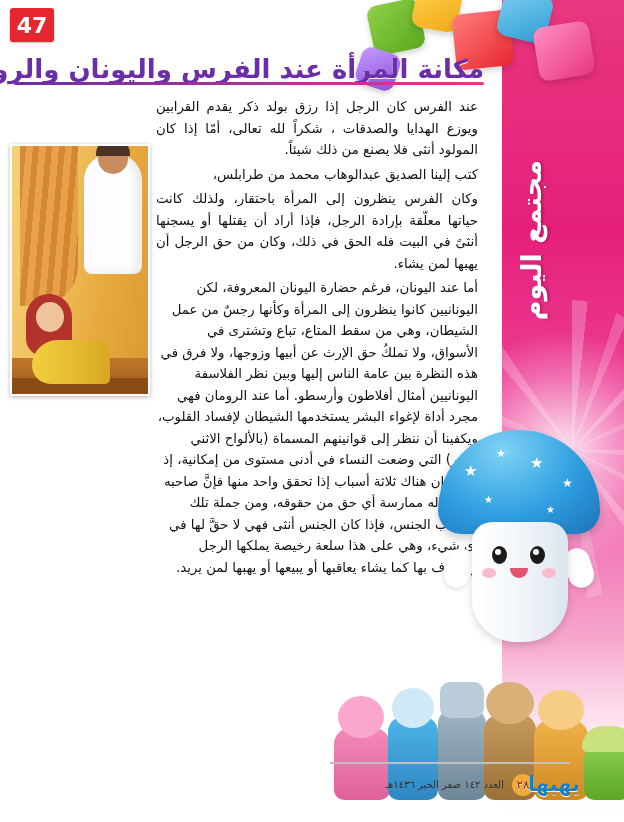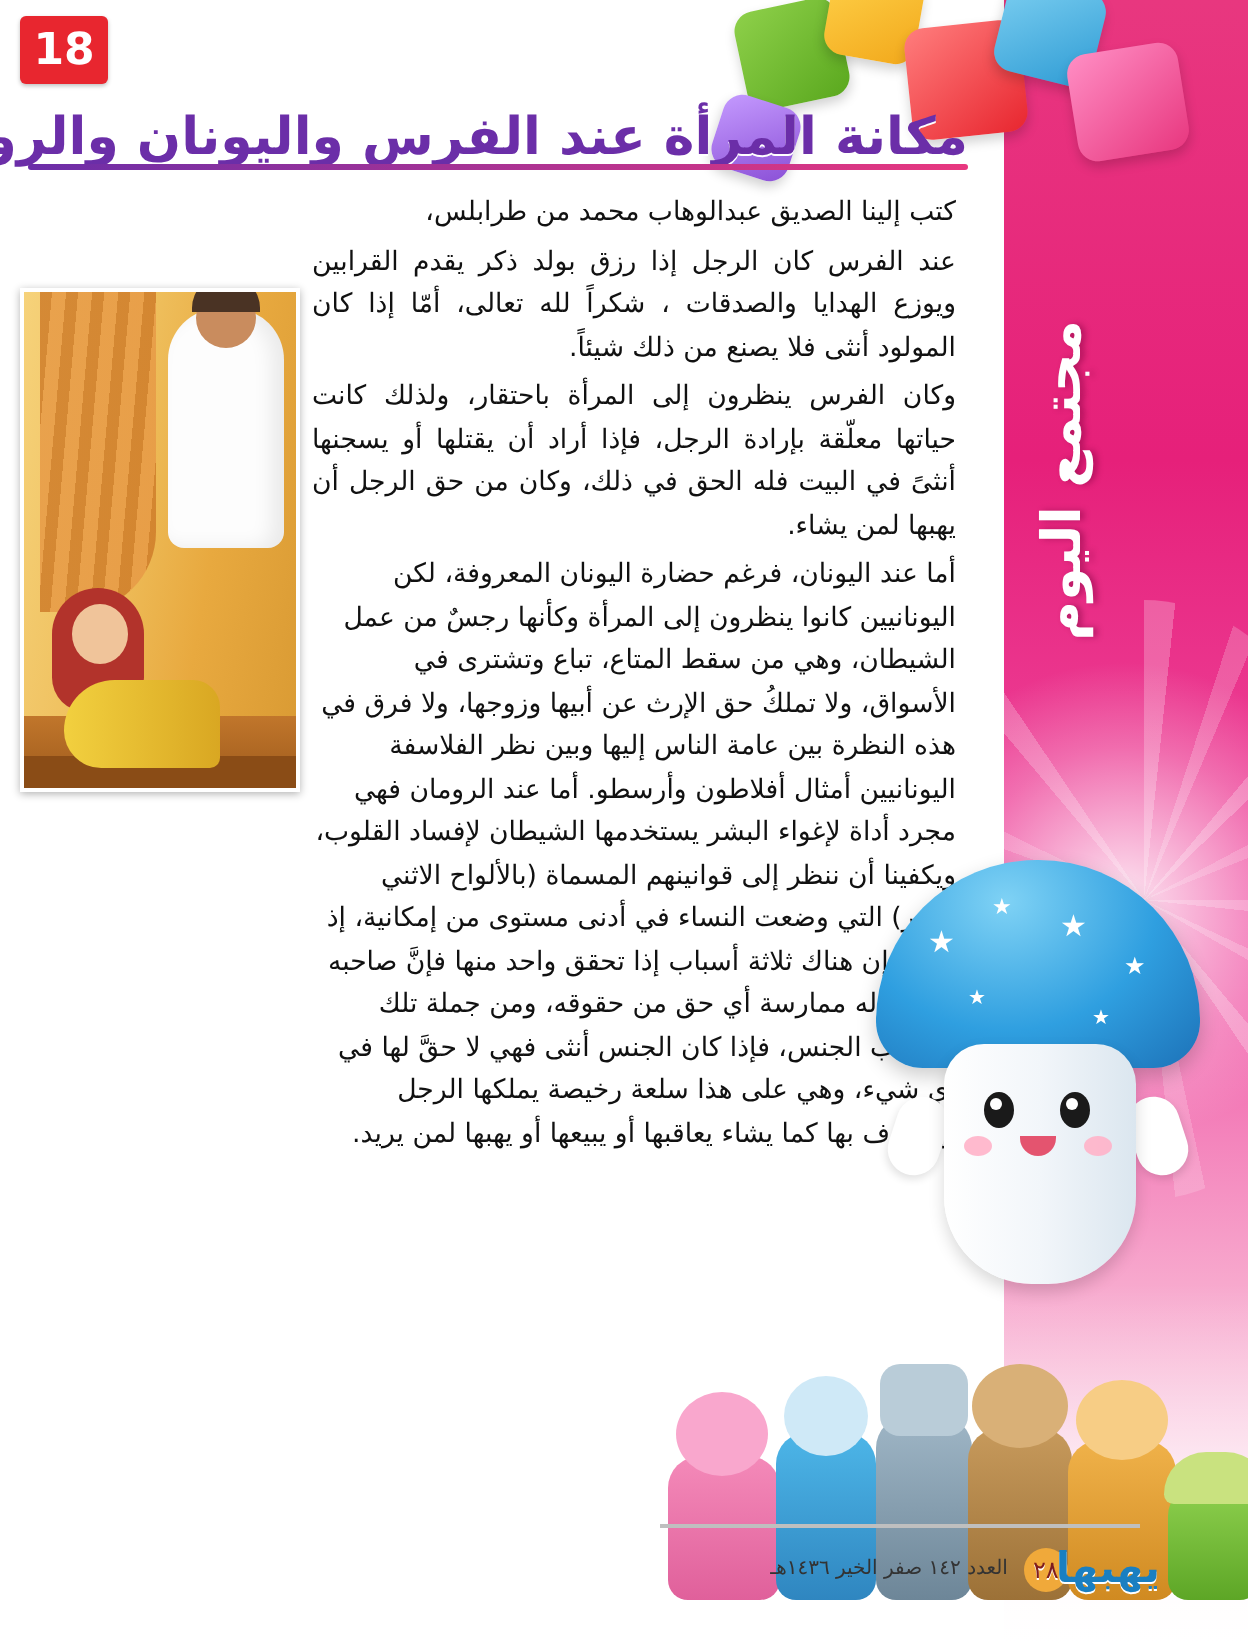--- a/index.html
+++ b/index.html
@@ -214,42 +214,42 @@
 
   <div class="cubes">
     <div class="cube c1"></div>
     <div class="cube c2"></div>
     <div class="cube c3"></div>
     <div class="cube c4"></div>
     <div class="cube c5"></div>
     <div class="cube c6"></div>
   </div>
 
-  <div class="page-number">18</div>
+  <div class="page-number">47</div>
 
   <div class="headline-wrap">
     <div class="headline">مكانة المرأة عند الفرس واليونان والرومان</div>
     <div class="headline-rule"></div>
   </div>
 
   <div class="illus">
     <div class="il-curtain"></div>
     <div class="il-man"></div>
     <div class="il-sofa"></div>
     <div class="il-floor"></div>
     <div class="il-woman">
       <div class="hair"></div>
       <div class="face"></div>
       <div class="dress"></div>
     </div>
   </div>
 
   <div class="body-text">
+    <p>عند الفرس كان الرجل إذا رزق بولد ذكر يقدم القرابين ويوزع الهدايا والصدقات ، شكراً لله تعالى، أمّا إذا كان المولود أنثى فلا يصنع من ذلك شيئاً.</p>
     <p>كتب إلينا الصديق عبدالوهاب محمد من طرابلس،</p>
-    <p>عند الفرس كان الرجل إذا رزق بولد ذكر يقدم القرابين ويوزع الهدايا والصدقات ، شكراً لله تعالى، أمّا إذا كان المولود أنثى فلا يصنع من ذلك شيئاً.</p>
     <p>وكان الفرس ينظرون إلى المرأة باحتقار، ولذلك كانت حياتها معلّقة بإرادة الرجل، فإذا أراد أن يقتلها أو يسجنها أنثىً في البيت فله الحق في ذلك، وكان من حق الرجل أن يهبها لمن يشاء.</p>
     <p class="last">أما عند اليونان، فرغم حضارة اليونان المعروفة، لكن اليونانيين كانوا ينظرون إلى المرأة وكأنها رجسٌ من عمل الشيطان، وهي من سقط المتاع، تباع وتشترى في الأسواق، ولا تملكُ حق الإرث عن أبيها وزوجها، ولا فرق في هذه النظرة بين عامة الناس إليها وبين نظر الفلاسفة اليونانيين أمثال أفلاطون وأرسطو. أما عند الرومان فهي مجرد أداة لإغواء البشر يستخدمها الشيطان لإفساد القلوب، ويكفينا أن ننظر إلى قوانينهم المسماة (بالألواح الاثني عشر) التي وضعت النساء في أدنى مستوى من إمكانية، إذ قالوا: إن هناك ثلاثة أسباب إذا تحقق واحد منها فإنَّ صاحبه لا يحق له ممارسة أي حق من حقوقه، ومن جملة تلك الأسباب الجنس، فإذا كان الجنس أنثى فهي لا حقَّ لها في أي شيء، وهي على هذا سلعة رخيصة يملكها الرجل ويتصرف بها كما يشاء يعاقبها أو يبيعها أو يهبها لمن يريد.</p>
   </div>
 
   <div class="mushroom">
     <div class="mush-cap">
       <span class="star s1">★</span>
       <span class="star s2">★</span>
       <span class="star s3">★</span>
       <span class="star s4">★</span>

